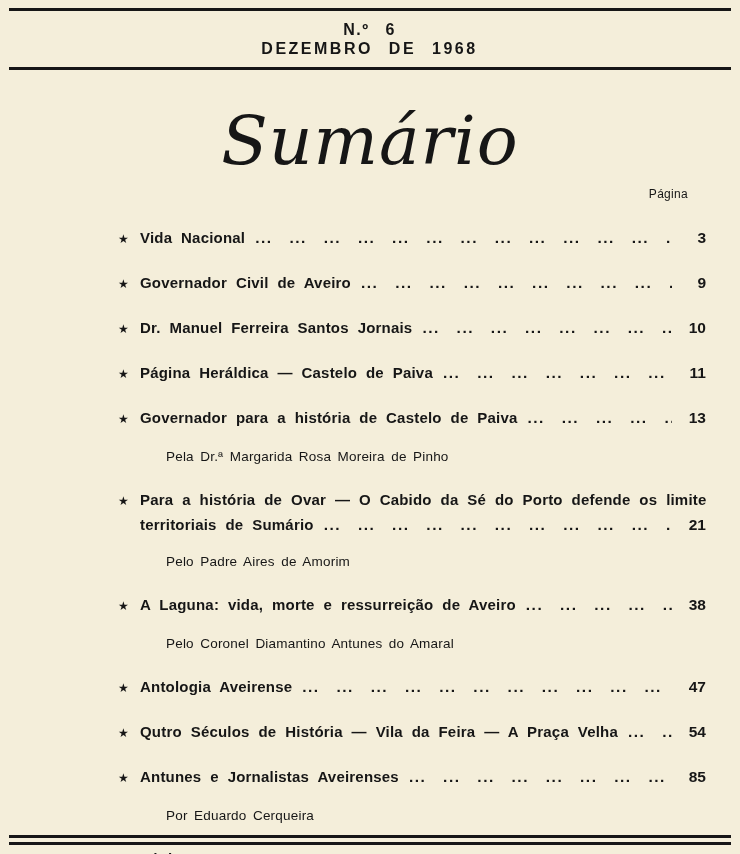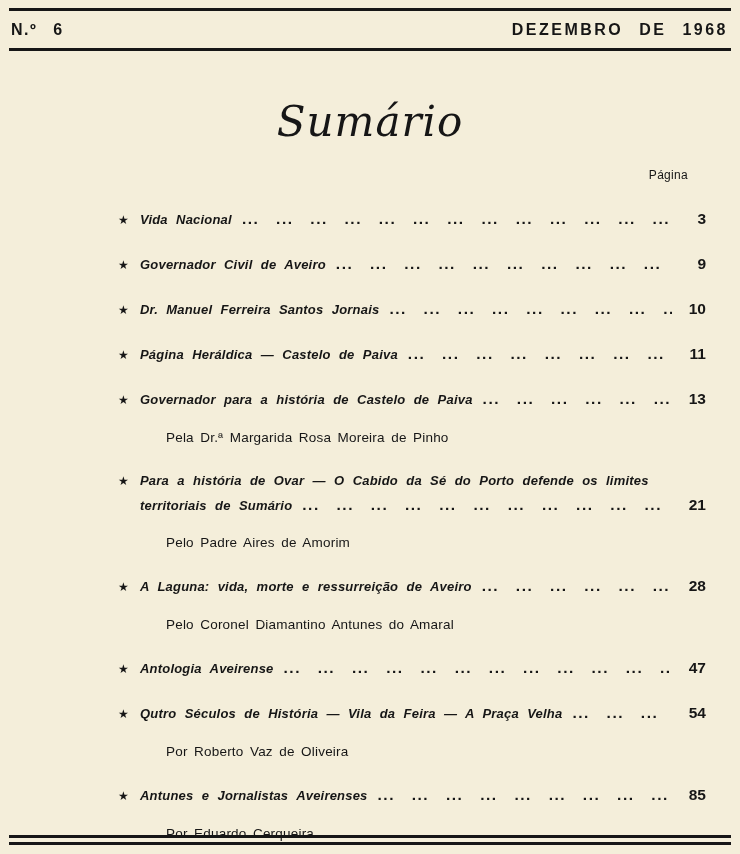--- a/index.html
+++ b/index.html
@@ -18,30 +18,31 @@
   }
   .page { padding-top: 8px; }
   .header-row {
     display: flex;
     justify-content: space-between;
     align-items: center;
     padding: 9px 12px 9px 11px;
     font-weight: bold;
     font-size: 16px;
     line-height: 19px;
+    flex-direction: column;
   }
   .issue-no { letter-spacing: 1.5px; word-spacing: 10px; }
   .issue-date { letter-spacing: 2.5px; word-spacing: 9px; }
   .main-title {
     margin: 34px 0 0 0;
     text-align: center;
     font-family: "DejaVu Serif", serif;
     font-style: italic;
     font-weight: normal;
-    font-size: 42px;
+    font-size: 68px;
     line-height: 74px;
     letter-spacing: 1px;
   }
   .pagina-label {
     margin-top: 8px;
     margin-bottom: 26px;
     text-align: right;
     padding-right: 52px;
     font-size: 12px;
     line-height: 16px;
@@ -60,25 +61,24 @@
   .row2 { margin-top: 4px; }
   .star {
     flex: 0 0 22px;
     width: 22px;
     font-size: 12px;
     line-height: 19px;
   }
   .indent { flex: 0 0 22px; width: 22px; }
   .etitle {
     font-weight: bold;
-    font-size: 13px;
+    font-size: 15px;
     letter-spacing: 0.2px;
     word-spacing: 4.5px;
     white-space: nowrap;
-    font-style: italic;
   }
   .leader {
     flex: 1 1 0;
     min-width: 0;
     overflow: hidden;
     white-space: nowrap;
     font-weight: bold;
     font-size: 15.5px;
     letter-spacing: 1.5px;
     word-spacing: 11px;
@@ -173,40 +173,39 @@
           <span class="leader">... ... ... ... ... ... ... ... ... ... ... ... ... ... ... ... ... ... ... ... ... ... ... ...</span>
           <span class="pageno">21</span>
         </div>
         <div class="author">Pelo Padre Aires de Amorim</div>
       </div>
       <div class="entry">
         <div class="row">
           <span class="star">★</span>
           <span class="etitle">A Laguna: vida, morte e ressurreição de Aveiro</span>
           <span class="leader">... ... ... ... ... ... ... ... ... ... ... ... ... ... ... ... ... ... ... ... ... ... ... ...</span>
-          <span class="pageno">28</span>
+          <span class="pageno">38</span>
         </div>
         <div class="author">Pelo Coronel Diamantino Antunes do Amaral</div>
       </div>
       <div class="entry">
         <div class="row">
           <span class="star">★</span>
           <span class="etitle">Antologia Aveirense</span>
           <span class="leader">... ... ... ... ... ... ... ... ... ... ... ... ... ... ... ... ... ... ... ... ... ... ... ...</span>
           <span class="pageno">47</span>
         </div>
       </div>
       <div class="entry">
         <div class="row">
           <span class="star">★</span>
           <span class="etitle">Qutro Séculos de História — Vila da Feira — A Praça Velha</span>
           <span class="leader">... ... ... ... ... ... ... ... ... ... ... ... ... ... ... ... ... ... ... ... ... ... ... ...</span>
           <span class="pageno">54</span>
         </div>
-        <div class="author">Por Roberto Vaz de Oliveira</div>
       </div>
       <div class="entry">
         <div class="row">
           <span class="star">★</span>
           <span class="etitle">Antunes e Jornalistas Aveirenses</span>
           <span class="leader">... ... ... ... ... ... ... ... ... ... ... ... ... ... ... ... ... ... ... ... ... ... ... ...</span>
           <span class="pageno">85</span>
         </div>
         <div class="author">Por Eduardo Cerqueira</div>
       </div>

